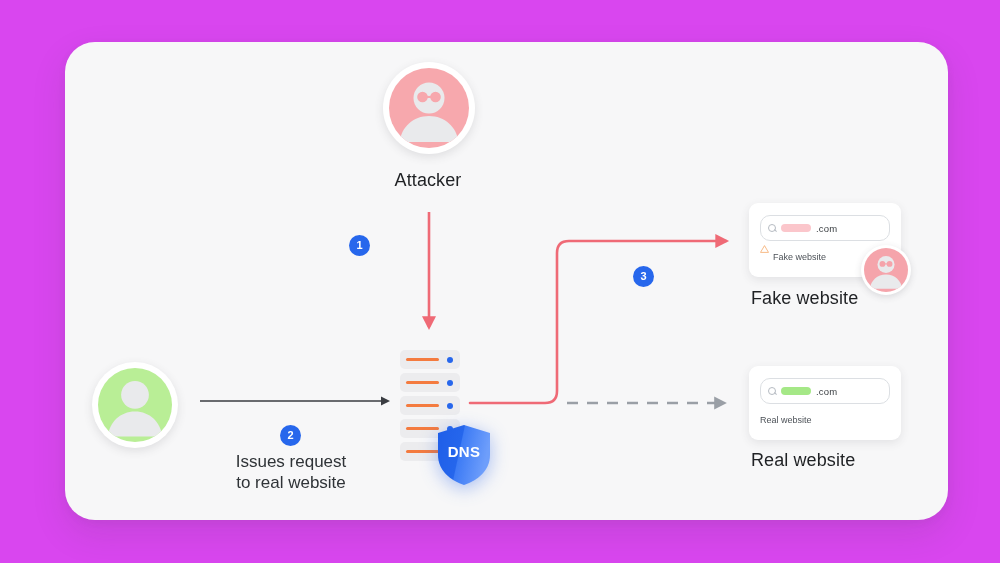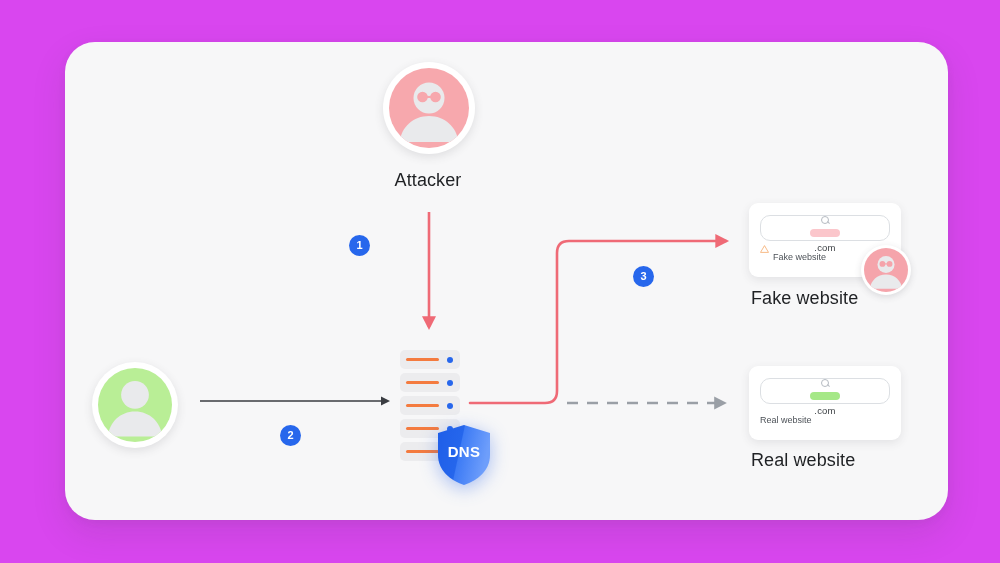--- a/index.html
+++ b/index.html
@@ -91,21 +91,20 @@
   #fake-card { left: 749px; top: 203px; width: 152px; height: 74px; }
   #real-card { left: 749px; top: 366px; width: 152px; height: 74px; }
 
   .urlbar {
     height: 26px;
     border: 1px solid #dcdfe3;
     border-radius: 10px;
     display: flex; align-items: center;
     padding: 0 7px;
     gap: 5px;
-    flex-direction: column;
   }
   .mag {
     width: 8px; height: 8px;
     border: 1.1px solid #b6bbc2;
     border-radius: 50%;
     position: relative; flex: none;
   }
   .mag::after {
     content:""; position:absolute;
     width: 3px; height: 1.1px; background: #b6bbc2;
@@ -240,20 +239,22 @@
   <div id="dns-shield">
     <svg width="56" height="62" viewBox="0 0 56 62">
       <path d="M28 1 L54 9 L54 31 C54 46 42 56.5 28 61 C14 56.5 2 46 2 31 L2 9 Z" fill="url(#shield-grad)"></path>
     </svg>
     <div class="lbl">DNS</div>
   </div>
 
   <div class="step-badge" id="badge1">1</div>
 
   <div class="step-badge" id="badge2">2</div>
+  <div class="step-text" id="text2">Issues request
+to real website</div>
 
   <div class="step-badge" id="badge3">3</div>
 
   <div class="site-card" id="fake-card">
     <div class="urlbar">
       <span class="mag"></span>
       <span class="redact pink"></span>
       <span class="dotcom">.com</span>
     </div>
     <div class="card-foot">

